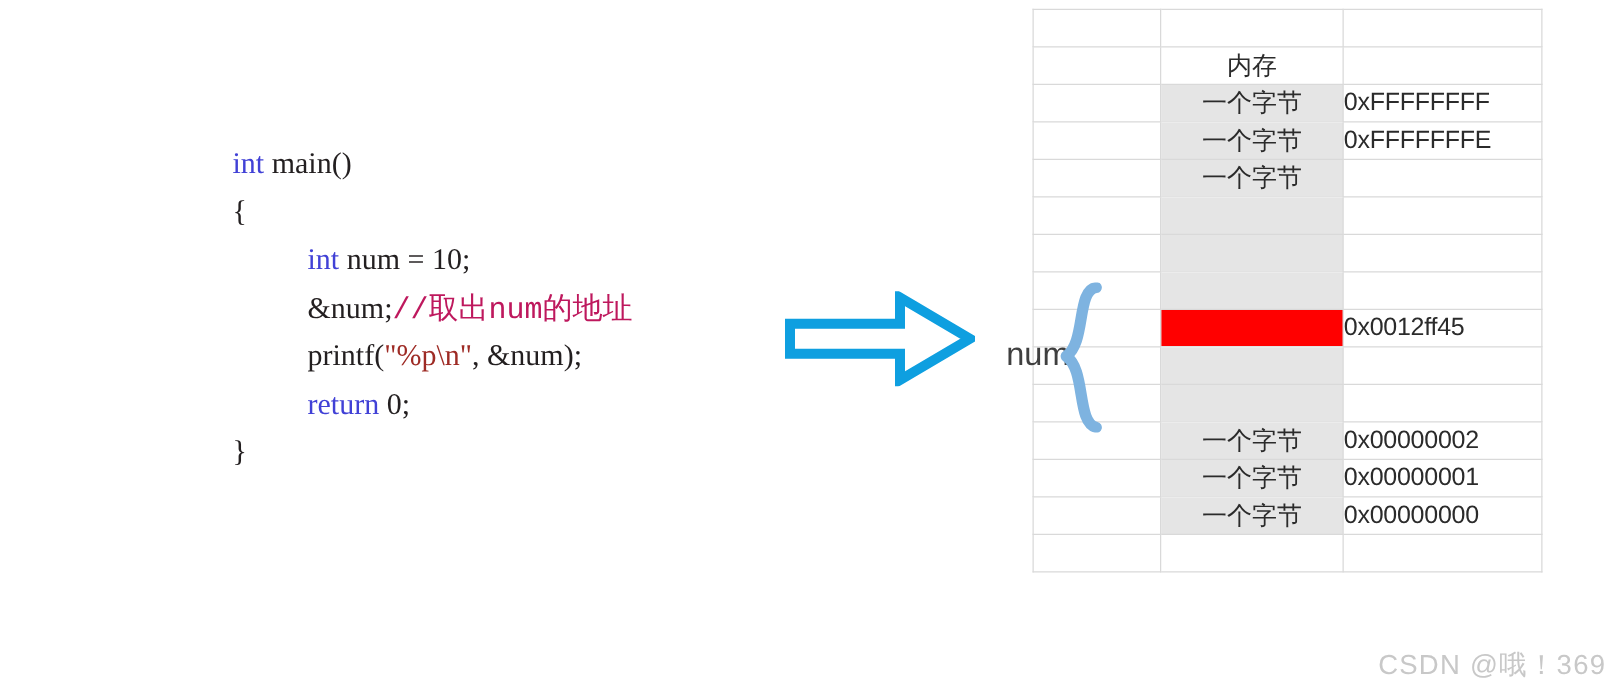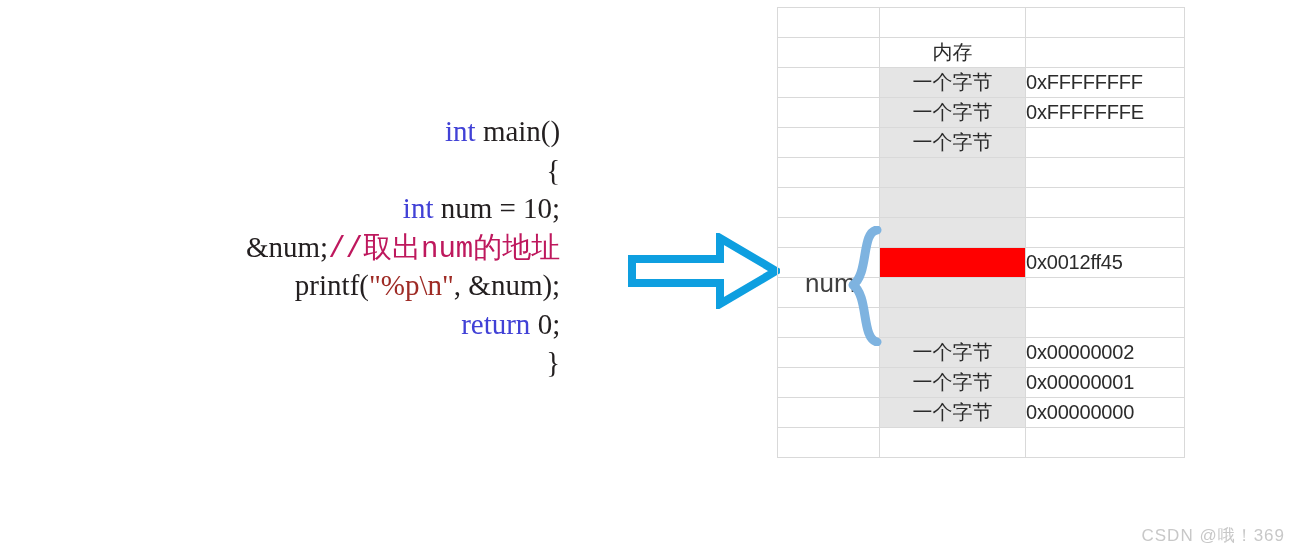--- a/index.html
+++ b/index.html
@@ -7,42 +7,41 @@
     width:1297px;height:557px;position:relative;
     background:#ffffff;
     font-family:"Liberation Sans","DejaVu Sans",sans-serif;
     overflow:hidden;
   }
 
   
   #code-block{
     position:absolute;left:186px;top:112px;
     font-family:"Liberation Serif","DejaVu Serif",serif;
-    font-size:29px;
+    font-size:24px;
     line-height:38.5px;
     white-space:pre;
     color:#231f20;
-    text-align:right;
   }
   #code-block .ln{display:block;height:38.5px;}
   .kw{color:#4141d6;}
   .cmt{color:#be185d;font-family:Liberation Mono, monospace;}
   .str{color:#9e2b25;}
   .pl{color:#231f20;}
   .indent{display:inline-block;width:60px;}
 
   
   #arrow-shape{
     position:absolute;left:628px;top:233px;
     width:152px;height:76px;
   }
 
   
   #memory-table{
-    position:absolute;left:777px;top:7px;
+    position:absolute;left:826px;top:7px;
     border-collapse:collapse;
     table-layout:fixed;
   }
   #memory-table td{
     border:1px solid #d9d9d9;
     padding:0;
     height:29px;
     font-size:20px;
     color:#2b2b2b;
     font-family:"Liberation Sans","DejaVu Sans",sans-serif;
@@ -97,21 +96,21 @@
   }
   #num-brace-label{
     position:absolute;left:0px;top:42px;
     font-size:26px;color:#3f3f3f;
     font-family:"Liberation Sans","DejaVu Sans",sans-serif;
   }
 
   
   #watermark{
     position:absolute;right:12px;bottom:10px;
-    font-size:17px;
+    font-size:22px;
     color:#c8c8c8;
     letter-spacing:1px;
     font-family:"Liberation Sans","DejaVu Sans",sans-serif;
   }
 </style>
 </head>
 <body>
 
 <div id="code-block"><span class="ln"><span class="kw">int</span><span class="pl"> main()</span></span><span class="ln"><span class="pl">{</span></span><span class="ln"><span class="indent"></span><span class="kw">int</span><span class="pl"> num = 10;</span></span><span class="ln"><span class="indent"></span><span class="pl">&amp;num;</span><span class="cmt">//取出num的地址</span></span><span class="ln"><span class="indent"></span><span class="pl">printf(</span><span class="str">"%p\n"</span><span class="pl">, &amp;num);</span></span><span class="ln"><span class="indent"></span><span class="kw">return</span><span class="pl"> 0;</span></span><span class="ln"><span class="pl">}</span></span></div>
 

